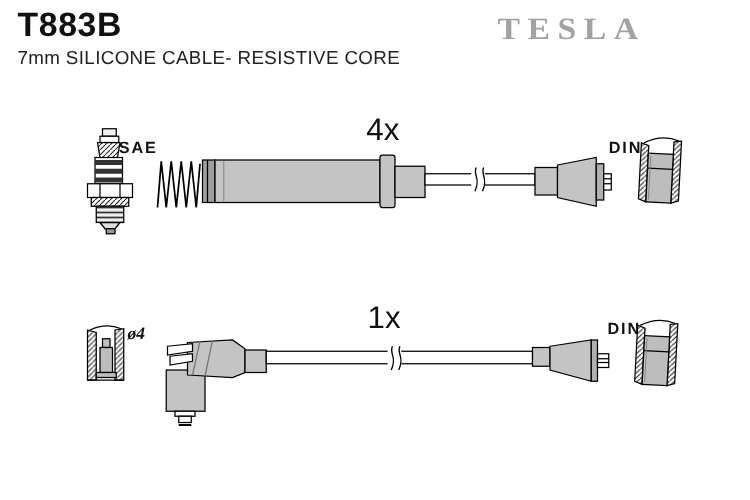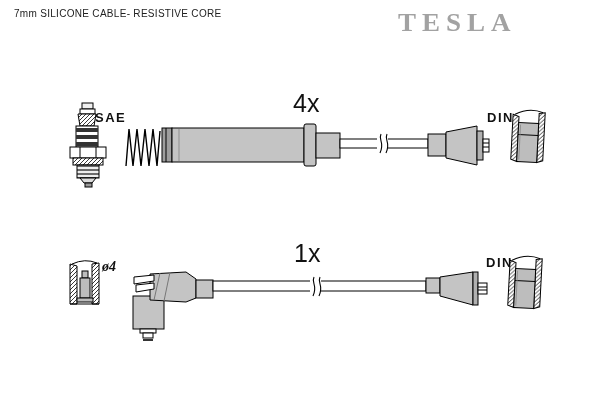--- a/index.html
+++ b/index.html
@@ -9,40 +9,41 @@
     font-family: "Liberation Sans", sans-serif;
     position: relative;
     overflow: hidden;
   }
   .header { position: absolute; left: 14px; top: 6px; }
   .part-number {
     font-size: 27px; font-weight: bold; color: #111;
     letter-spacing: 0.5px; line-height: 1.1;
   }
   .subtitle {
-    font-size: 10px; color: #222; margin-top: 2px;
+    font-size: 15px; color: #222; margin-top: 2px;
     letter-spacing: 0.3px;
   }
   .brand {
     position: absolute; left: 398px; top: 8px;
     font-family: "Liberation Serif", serif;
     font-size: 27px; font-weight: bold;
     color: #a2a2a2; letter-spacing: 6px;
     transform: scaleY(0.92);
   }
   svg { position: absolute; left: 0; top: 0; }
   svg text { font-family: "Liberation Sans", sans-serif; fill: #111; }
   .qty-label { font-size: 25px; }
   .end-label { font-size: 13px; font-weight: bold; letter-spacing: 1.5px; }
   .dia-label { font-family: "Liberation Serif", serif; font-size: 14px; font-weight: bold; font-style: italic; letter-spacing: 0; }
 </style>
 </head>
 <body>
 
 <div class="header">
+  <div class="part-number">T883B</div>
   <div class="subtitle">7mm SILICONE CABLE- RESISTIVE CORE</div>
 </div>
 <div class="brand">TESLA</div>
 
 <svg width="600" height="400" viewBox="0 0 600 400">
   <defs>
     <pattern id="hatch" width="4" height="4" patternUnits="userSpaceOnUse">
       <rect width="4" height="4" fill="#ffffff"></rect>
       <path d="M0,4 L4,0" stroke="#222" stroke-width="0.9"></path>
     </pattern>

